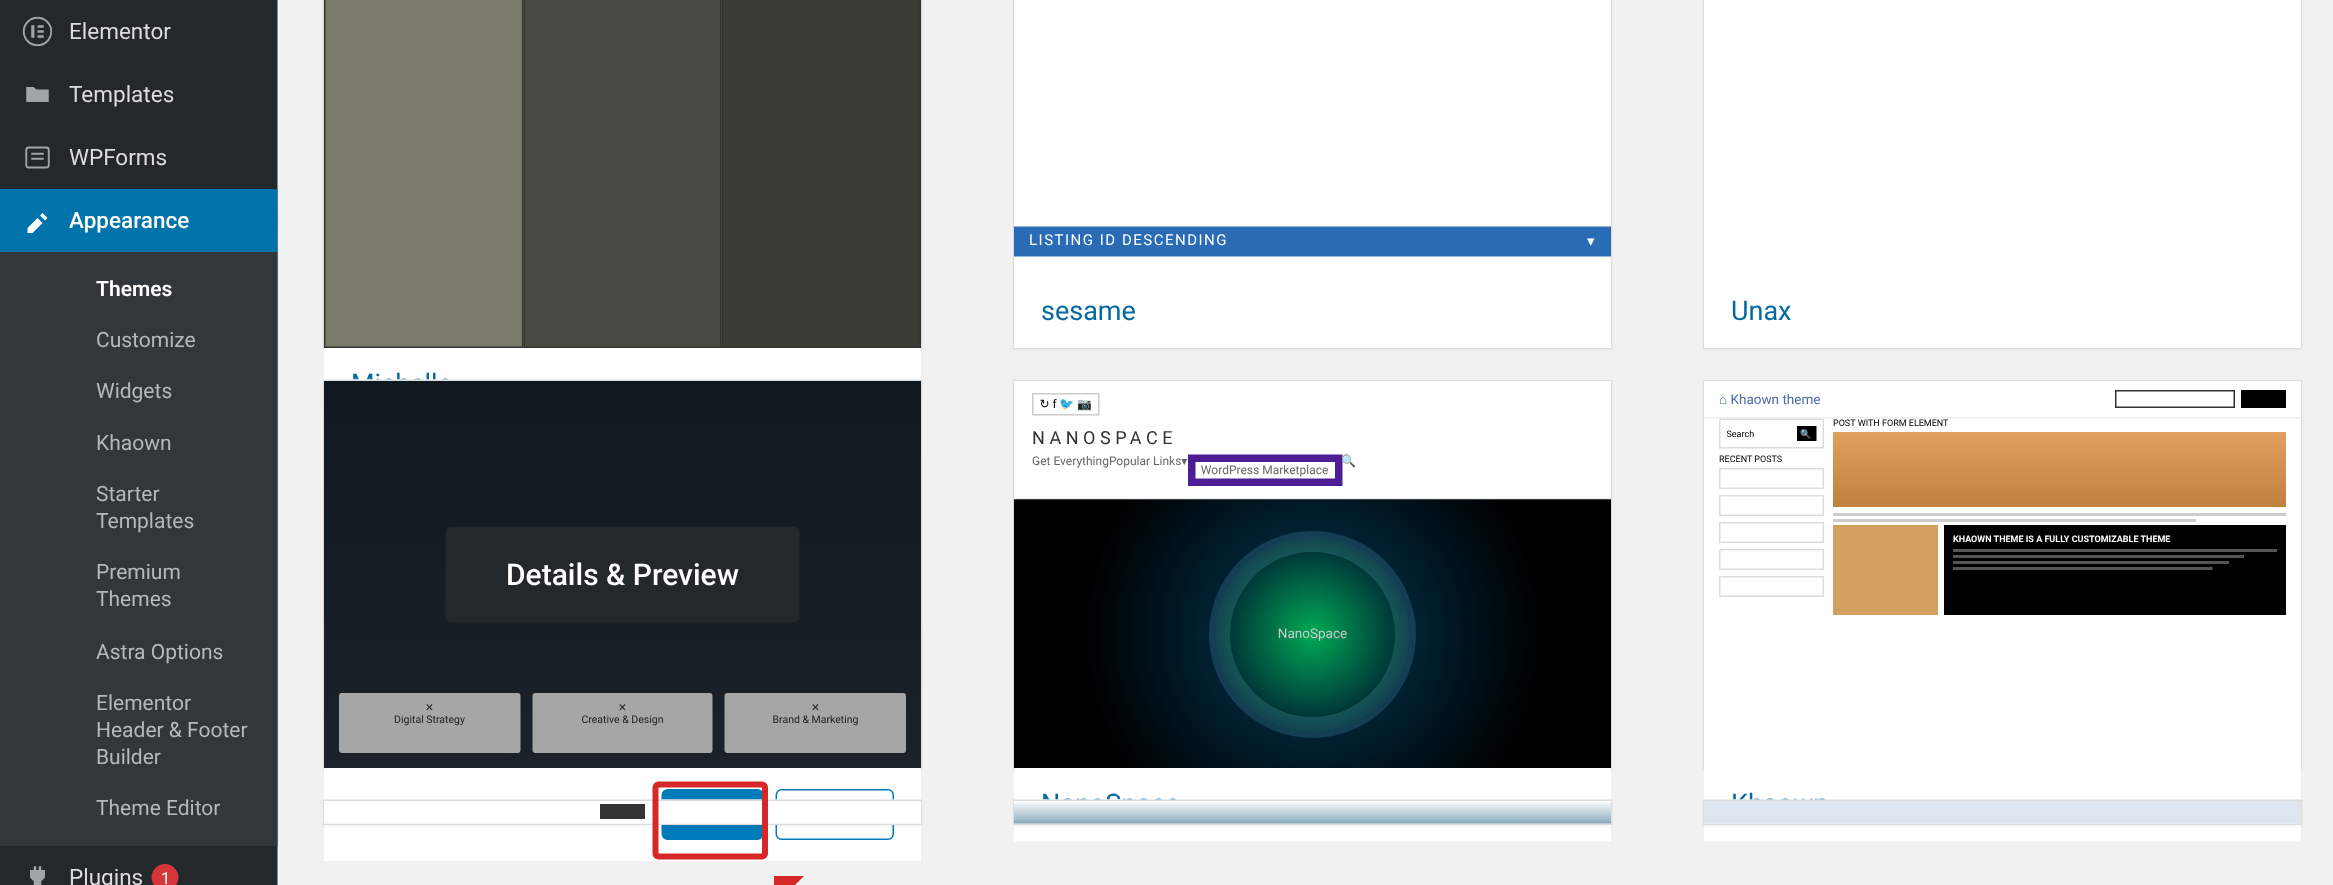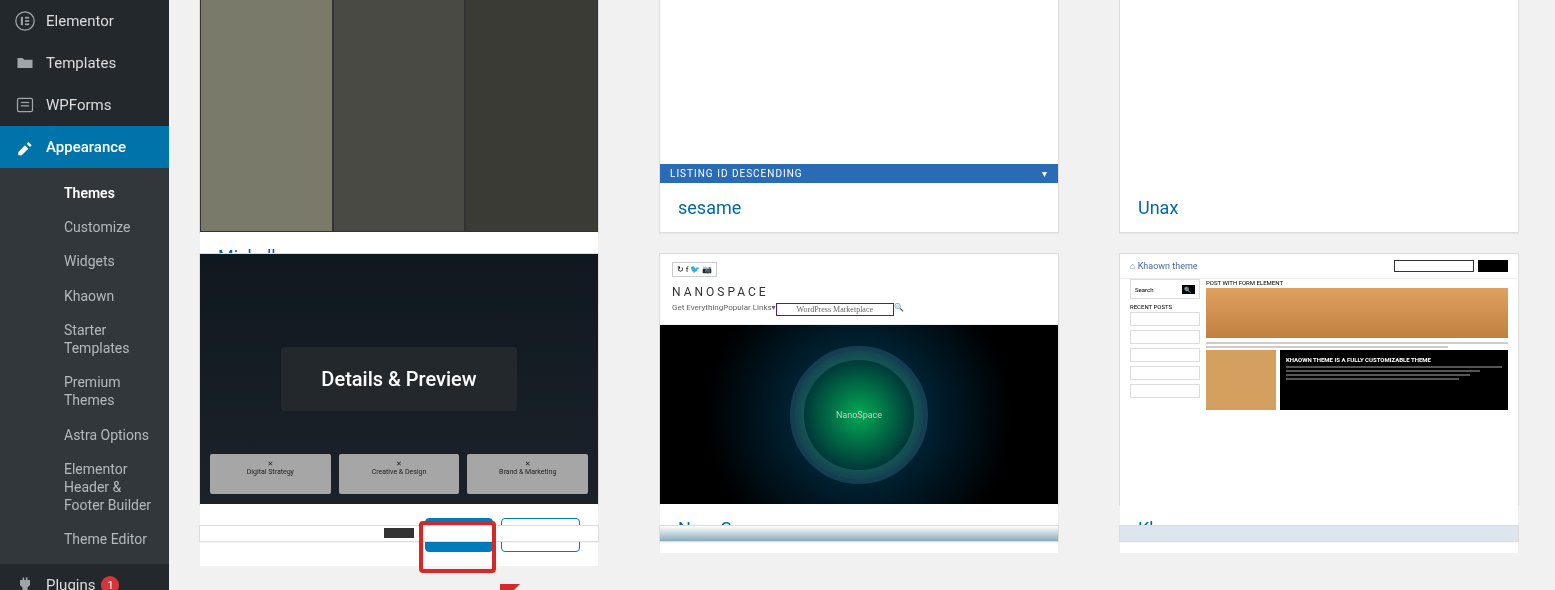--- a/index.html
+++ b/index.html
@@ -10,21 +10,21 @@
     width: 1555px;
     height: 590px;
   }
   .wrap {
     display: flex;
     width: 100%;
     height: 100%;
   }
   
   .sidebar {
-    width: 169px;
+    width: 185px;
     background: #23282d;
     color: #eee;
     flex-shrink: 0;
     font-size: 15px;
   }
   .menu-item {
     display: flex;
     align-items: center;
     padding: 10px 14px;
     cursor: pointer;
@@ -161,21 +161,21 @@
     font-weight: 500;
   }
   
   .prev-michelle { display:flex; flex-direction:column; height:100%; }
   .prev-michelle .tiles { flex:1; display:grid; grid-template-columns:repeat(3,1fr); grid-template-rows:1; }
   .prev-michelle .tiles div { background:#555; border:1px solid #333; }
   .prev-michelle .tiles div:nth-child(1){background:#7a7a6b;}
   .prev-michelle .tiles div:nth-child(2){background:#4a4a44;}
   .prev-michelle .tiles div:nth-child(3){background:#3b3b35;}
   .prev-sesame { background:#fff; padding:20px; text-align:center; color:#2a6bb5; font-size:12px; letter-spacing:1px; position:relative; }
-  .prev-sesame .bar { position:absolute; bottom:0; left:0; right:0; background:#2a6bb5; color:#fff;font-size:10px;padding:4px 10px;text-align:left;}
+  .prev-sesame .bar { position:absolute; bottom:12px; left:0; right:0; background:#2a6bb5; color:#fff;font-size:10px;padding:4px 10px;text-align:left;}
   .prev-unax { background:#fff; padding:6px 10px; font-size:6px; color:#333; display:flex; gap:6px;}
   .prev-unax .col1 {flex:3;}
   .prev-unax .col2 {flex:1;}
   
   .prev-everse { background:#1a2530; color:#fff; display:flex; flex-direction:column; align-items:center; justify-content:center; text-align:center; height:100%;}
   .prev-everse .bg { position:absolute; inset:0; background:linear-gradient(#1a2530,#2a3540); }
   .prev-everse .txt { position:relative; font-size:18px; line-height:1.4;}
   .prev-everse .boxes { position:absolute; bottom:10px; left:10px; right:10px; display:flex; gap:8px; }
   .prev-everse .boxes div {flex:1; background:#fff; height:40px; border-radius:2px; font-size:7px; color:#333; padding:6px; text-align:center;}
   .prev-nanospace { background:#fff; display:flex; flex-direction:column; height:100%; }
@@ -357,21 +357,21 @@
           <path d="M55 55 L18 18" stroke="#d62828" stroke-width="10" stroke-linecap="round"></path>
           <path d="M10 30 L10 10 L30 10 Z" fill="#d62828"></path>
         </svg>
       </div>
 
       <div class="theme-card">
         <div class="theme-preview prev-nanospace">
           <div class="head">
             <div style="display:flex;gap:6px;border:1px solid #ccc;width:fit-content;padding:2px 4px;font-size:8px;">↻ f 🐦 📷</div>
             <div class="logo" style="margin-top:8px;">NANOSPACE</div>
-            <div class="subnav"><span>Get Everything</span><span>Popular Links</span> ▾ <span style="border:1px solid #4c1d95;padding:1px 20px;font-family:Liberation Serif, serif;">WordPress Marketplace</span> 🔍</div>
+            <div class="subnav"><span>Get Everything</span><span>Popular Links</span> ▾ <span style="border:5px solid #4c1d95;padding:1px 4px;">WordPress Marketplace</span> 🔍</div>
           </div>
           <div class="hero">
               <div class="hero-ring">
                 <span>NanoSpace</span>
               </div>
             </div>
         </div>
         <div class="theme-footer">
           <span class="theme-name">NanoSpace</span>
         </div>

